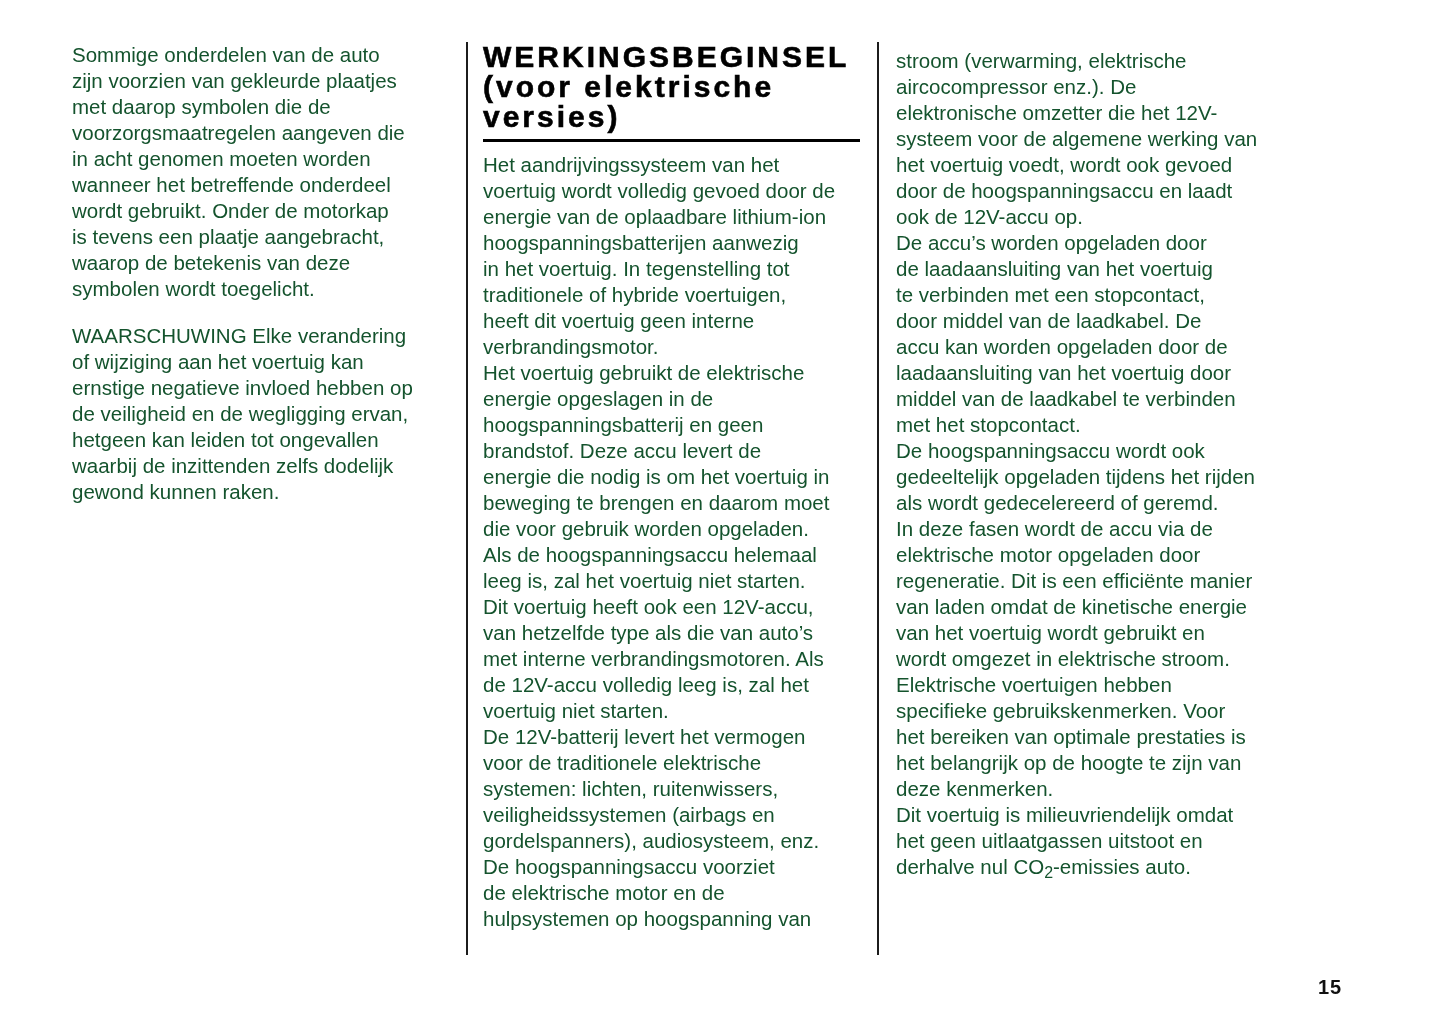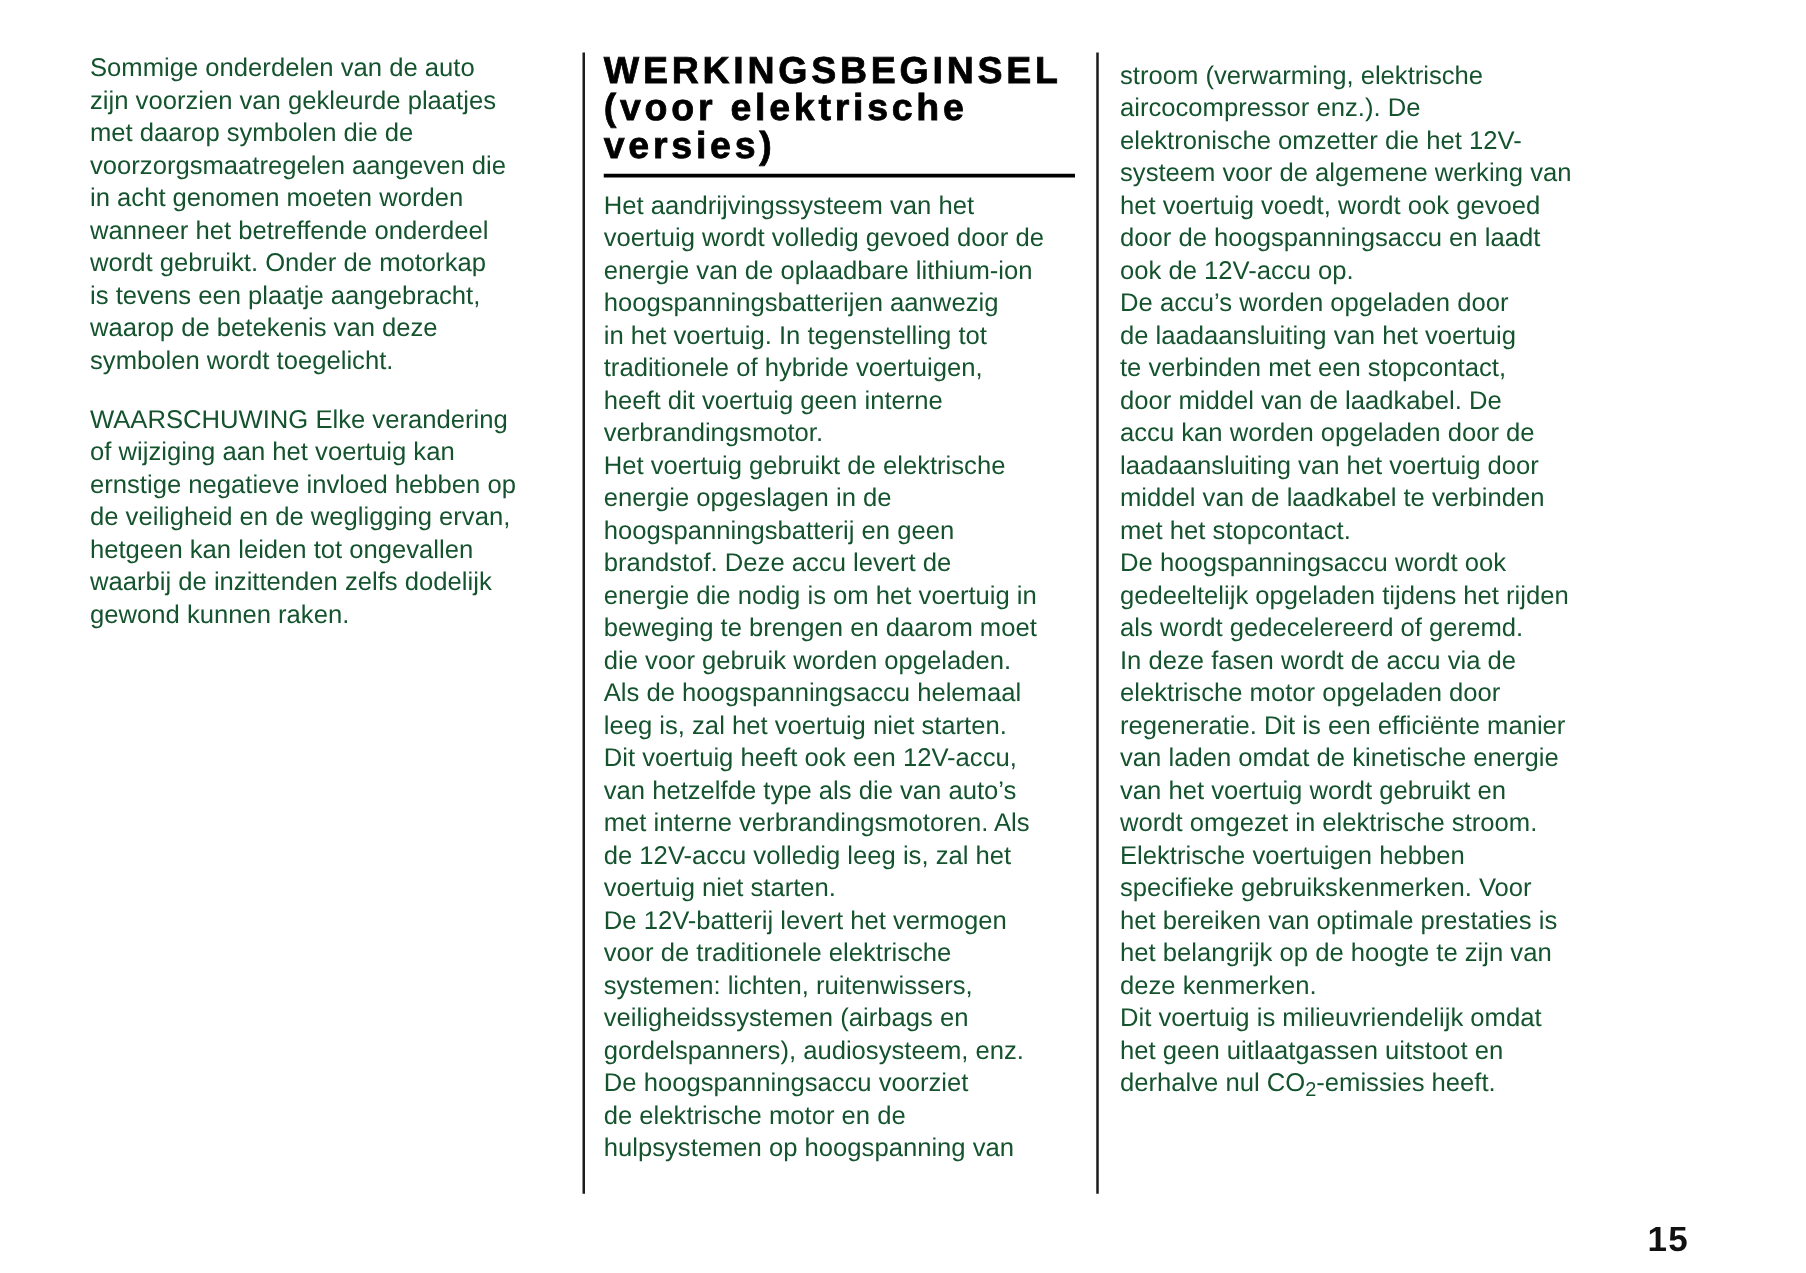--- a/index.html
+++ b/index.html
@@ -47,21 +47,21 @@
 
   sub.co2-sub {
     font-size: 0.78em;
     line-height: 0;
     vertical-align: -0.22em;
   }
 
   .page-number {
     position: absolute;
     left: 1318px; top: 976px;
-    font-size: 28px;
+    font-size: 20px;
     font-weight: bold;
     letter-spacing: 1px;
     color: #111;
   }
 </style>
 </head>
 <body>
 
 <div class="page">
 
@@ -150,18 +150,18 @@
 van laden omdat de kinetische energie
 van het voertuig wordt gebruikt en
 wordt omgezet in elektrische stroom.
 Elektrische voertuigen hebben
 specifieke gebruikskenmerken. Voor
 het bereiken van optimale prestaties is
 het belangrijk op de hoogte te zijn van
 deze kenmerken.
 Dit voertuig is milieuvriendelijk omdat
 het geen uitlaatgassen uitstoot en
-derhalve nul CO</span><sub class="co2-sub">2</sub><span>-emissies heeft.</span></p>
+derhalve nul CO</span><sub class="co2-sub">2</sub><span>-emissies auto.</span></p>
   </section>
 
   <div class="page-number">15</div>
 
 </div>
 
 </body></html>

